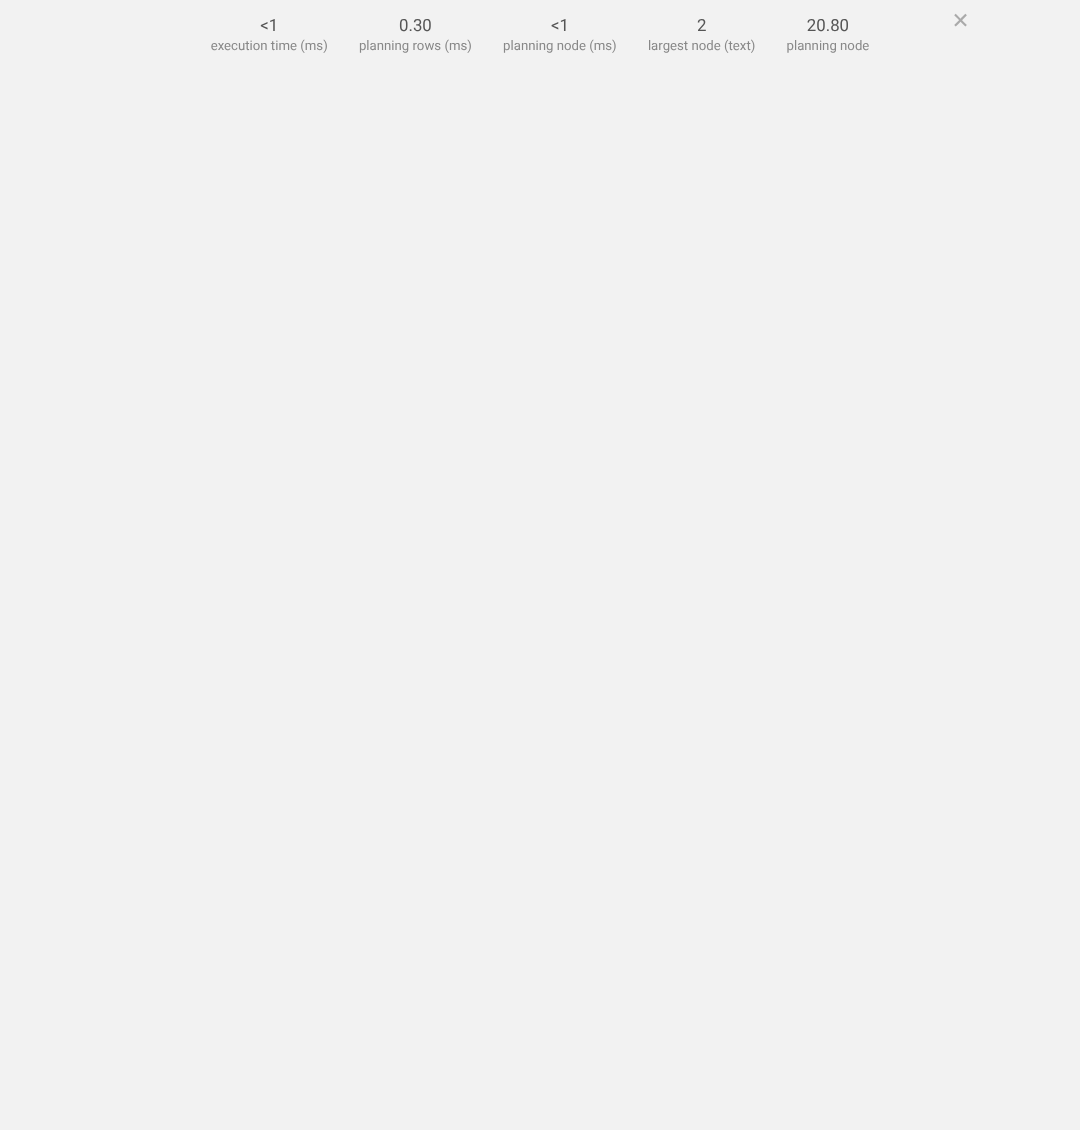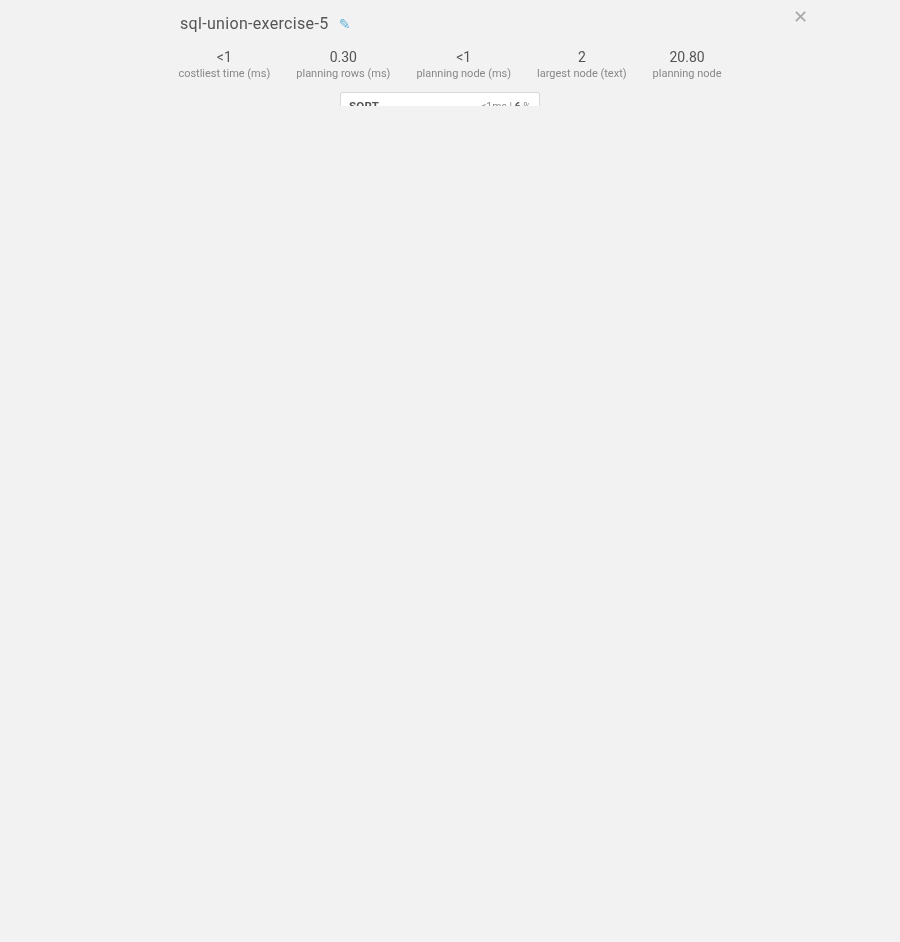--- a/index.html
+++ b/index.html
@@ -35,28 +35,24 @@
 .grn .bar-b{background:#3f9640}
 .node .rows{border-top:1px solid #eee;padding:4px 8px 3px 8px;font-size:10.5px;color:#888}
 .node .est{border-top:1px solid #eee;padding:4px 8px 5px 8px;font-size:10.5px;color:#555}
 .node .est b{font-weight:700}
 .db-ico svg{width:10px;height:12px;fill:#3aa0c9}
 </style>
 </head>
 <body>
 
 <div class="container">
-  <div class="title-row">
-    <span class="title"><span>sql-union-exercise-5</span>
-    <span class="edit">✎</span></span>
-  </div>
   <div class="stats-row" id="stats">
       <div class="stat">
         <div class="v">&lt;1</div>
-        <div class="l">costliest time (ms)</div>
+        <div class="l">execution time (ms)</div>
       </div>
       <div class="stat">
         <div class="v">0.30</div>
         <div class="l">planning rows (ms)</div>
       </div>
       <div class="stat">
         <div class="v">&lt;1</div>
         <div class="l">planning node (ms)</div>
       </div>
       <div class="stat">

